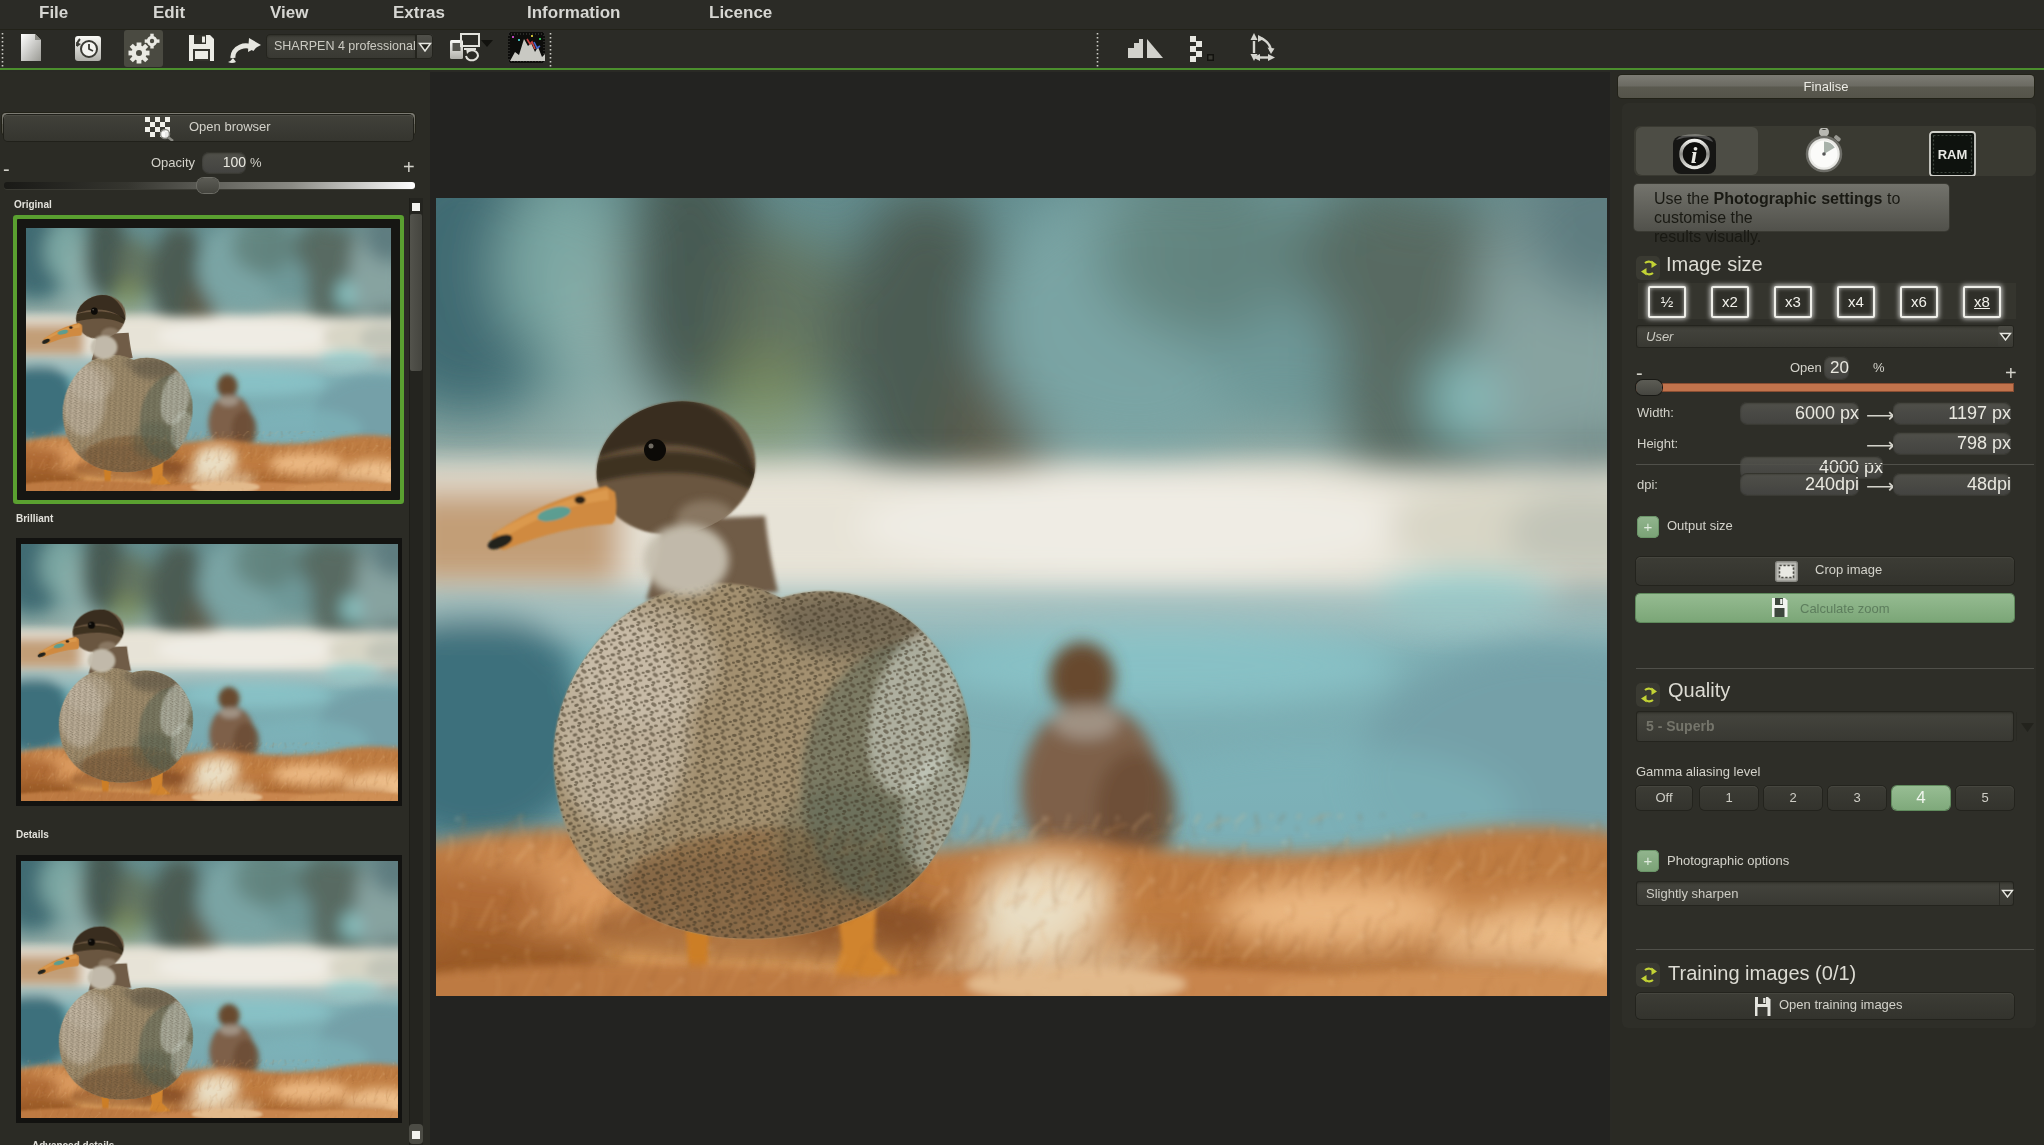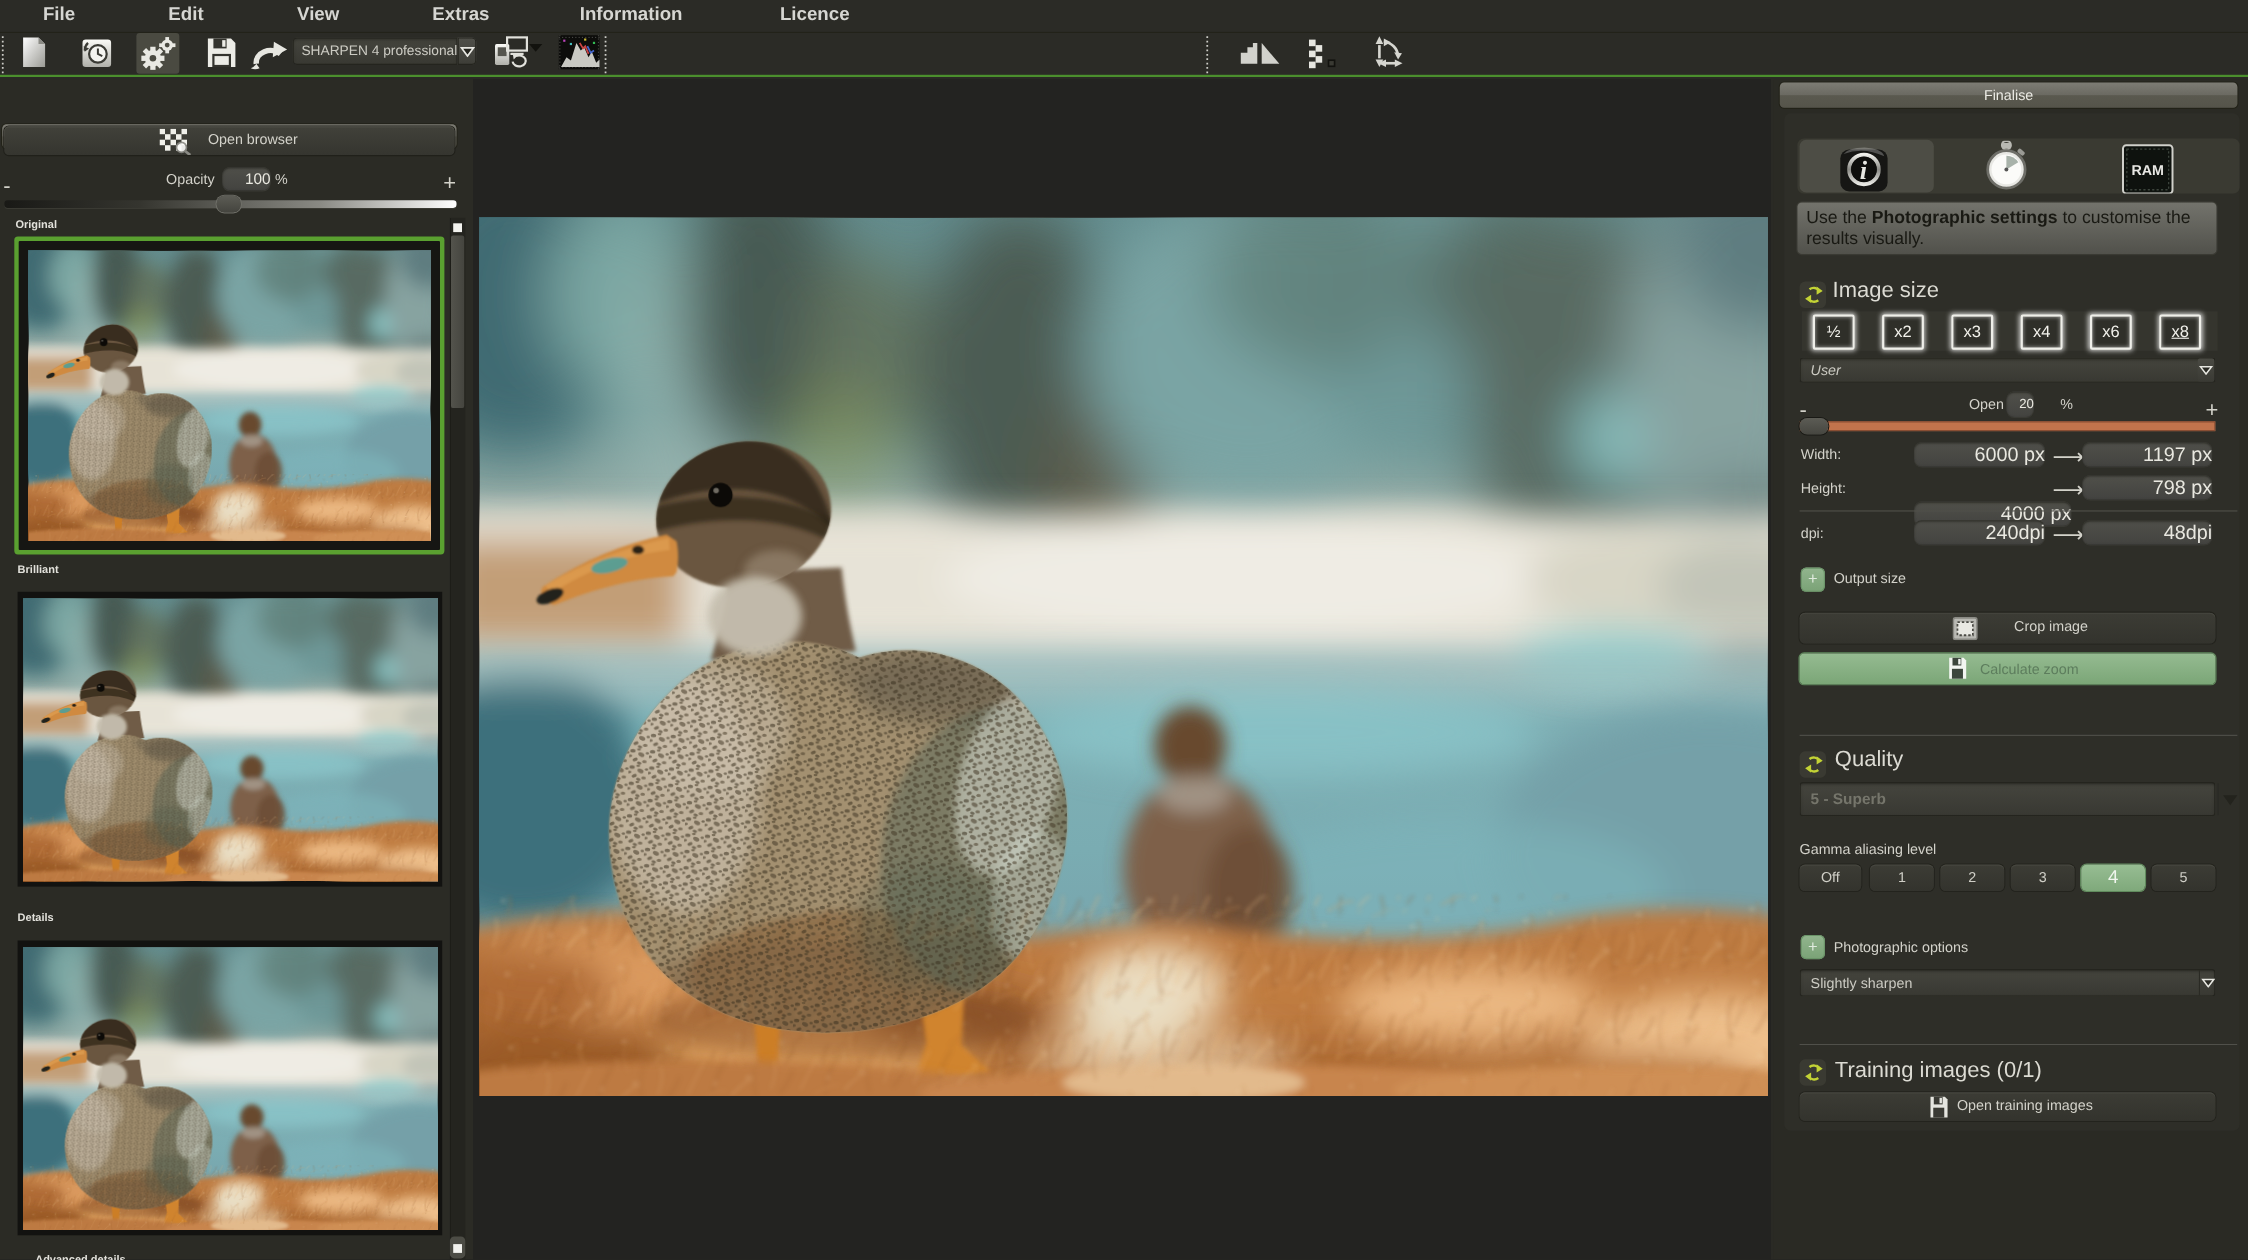--- a/index.html
+++ b/index.html
@@ -247,21 +247,21 @@
 <circle cx="0" cy="26" r="1.8" fill="#555"></circle>
 </g>
 
 <g transform="translate(270,4)">
 <rect x="0" y="0" width="45" height="44" rx="3" fill="#0e120e" stroke="#d0d0ca" stroke-width="1.8"></rect>
 <rect x="3.5" y="3.5" width="38" height="37" fill="none" stroke="#3c443c" stroke-width="1.2" stroke-dasharray="2 2"></rect>
 <text x="22.5" y="27" font-family="Liberation Sans" font-weight="bold" font-size="13" fill="#e8e8e4" text-anchor="middle">RAM</text>
 </g>
 </svg>
 
-<div class="abs" style="left:1634px;top:184px;width:381px;height:47px;border-radius:4px;background:linear-gradient(#73736c,#51514b);box-shadow:0 0 0 1px #3a3a33;color:#191913;font-size:16px;padding:5px 0 0 8px;box-sizing:border-box;line-height:19px;">Use the <b>Photographic settings</b> to customise the<br>results visually.</div>
+<div class="abs" style="left:1634px;top:184px;width:315px;height:47px;border-radius:4px;background:linear-gradient(#73736c,#51514b);box-shadow:0 0 0 1px #3a3a33;color:#191913;font-size:16px;padding:5px 0 0 20px;box-sizing:border-box;line-height:19px;">Use the <b>Photographic settings</b> to customise the<br>results visually.</div>
 
 <div class="abs" style="left:1636px;top:256px;width:24px;height:24px;background:#3a3a32;border-radius:5px;"></div>
 <svg class="abs" style="left:1640px;top:259px;" width="18" height="18">
 <g stroke="#c3d335" stroke-width="2.2" fill="none">
 <path d="M5,4 A6.2,6.2 0 0 1 14,5.5"></path>
 <path d="M13,14 A6.2,6.2 0 0 1 4,12.5"></path>
 </g>
 <polygon points="11.5,1.5 17,5.5 11.5,9" fill="#c3d335"></polygon>
 <polygon points="6.5,9 1,12.5 6.5,16.5" fill="#c3d335"></polygon>
 </svg>
@@ -276,21 +276,21 @@
 
 <div class="abs dd" style="left:1636px;top:325px;width:378px;height:23px;line-height:23px;padding-left:10px;box-sizing:border-box;font-style:italic;">User</div>
 <div class="abs" style="left:1998px;top:326px;width:15px;height:21px;background:linear-gradient(#4a4a43,#3a3a34);border-radius:2px;"></div>
 <svg class="abs" style="left:1999px;top:332px;" width="13" height="9">
     <polygon points="1.5,1.5 11.5,1.5 6.5,8" fill="#2a2a24" stroke="#e8e8e2" stroke-width="1.4"></polygon>
   </svg>
 
 <div class="abs lbl" style="left:1636px;top:362px;font-size:20px;">-</div>
 <div class="abs lbl" style="left:2005px;top:362px;font-size:20px;">+</div>
 <div class="abs lbl" style="left:1790px;top:360px;">Open</div>
-<div class="abs field" style="left:1824px;top:356px;width:25px;height:23px;line-height:23px;font-size:12px;">20</div>
+<div class="abs field" style="left:1824px;top:356px;width:25px;height:23px;line-height:23px;font-size:17px;">20</div>
 <div class="abs lbl" style="left:1873px;top:360px;">%</div>
 <div class="abs" style="left:1636px;top:383px;width:378px;height:9px;background:#c1734c;box-shadow:inset 0 0 0 1px #8a4e33;"></div>
 <div class="abs" style="left:1636px;top:380px;width:26px;height:15px;border-radius:7px;background:linear-gradient(#5c5c55,#464640);box-shadow:0 0 0 1px #191915;"></div>
 
 <div class="abs lbl" style="left:1637px;top:405px;">Width:</div>
 <div class="abs field" style="left:1740px;top:402px;width:119px;height:22px;line-height:22px;">6000 px</div>
 <div class="abs lbl" style="left:1866px;top:403px;font-size:20px;">⟶</div>
 <div class="abs field" style="left:1893px;top:402px;width:118px;height:22px;line-height:22px;">1197 px</div>
 <div class="abs lbl" style="left:1637px;top:436px;">Height:</div>
 <div class="abs field" style="left:1740px;top:432px;width:143px;height:22px;line-height:22px;margin-top:24px;">4000 px</div>
@@ -303,21 +303,21 @@
 <div class="abs field" style="left:1893px;top:473px;width:118px;height:22px;line-height:22px;">48dpi</div>
 
 <div class="abs greenplus" style="left:1637px;top:516px;width:22px;height:22px;line-height:22px;">+</div>
 <div class="abs lbl" style="left:1667px;top:518px;">Output size</div>
 
 <div class="abs gbtn" style="left:1636px;top:557px;width:378px;height:28px;"></div>
 <svg class="abs" style="left:1775px;top:561px;" width="23" height="21">
 <rect x="0.75" y="0.75" width="21.5" height="19.5" rx="2" fill="#b9b9b3" stroke="#8a8a84" stroke-width="1.5"></rect>
 <rect x="4.5" y="4.5" width="14" height="12" fill="#e9e9e3" stroke="#4a4a44" stroke-width="1.6" stroke-dasharray="2.2 1.8"></rect>
 </svg>
-<div class="abs lbl" style="left:1815px;top:562px;margin-left:16px;">Crop image</div>
+<div class="abs lbl" style="left:1815px;top:562px;">Crop image</div>
 <div class="abs" style="left:1636px;top:594px;width:378px;height:28px;border-radius:4px;background:linear-gradient(#95bb91,#7ba677);box-shadow:0 0 0 1px #5f8a5c;"></div>
 <svg class="abs" style="left:1771px;top:597px;" width="17" height="21">
 <path d="M1,1 h13 l2.5,2.5 v16.5 h-15.5 z" fill="#f2f5f1"></path>
 <rect x="4" y="1" width="8" height="7" fill="#3c463c"></rect>
 <rect x="9.2" y="2" width="2.2" height="5" fill="#f2f5f1"></rect>
 <rect x="3.5" y="11" width="10" height="9" fill="#3c463c"></rect>
 </svg>
 <div class="abs" style="left:1800px;top:601px;font-size:13px;color:#5d7d5d;">Calculate zoom</div>
 
 <div class="abs sep" style="left:1636px;top:668px;width:398px;"></div>

